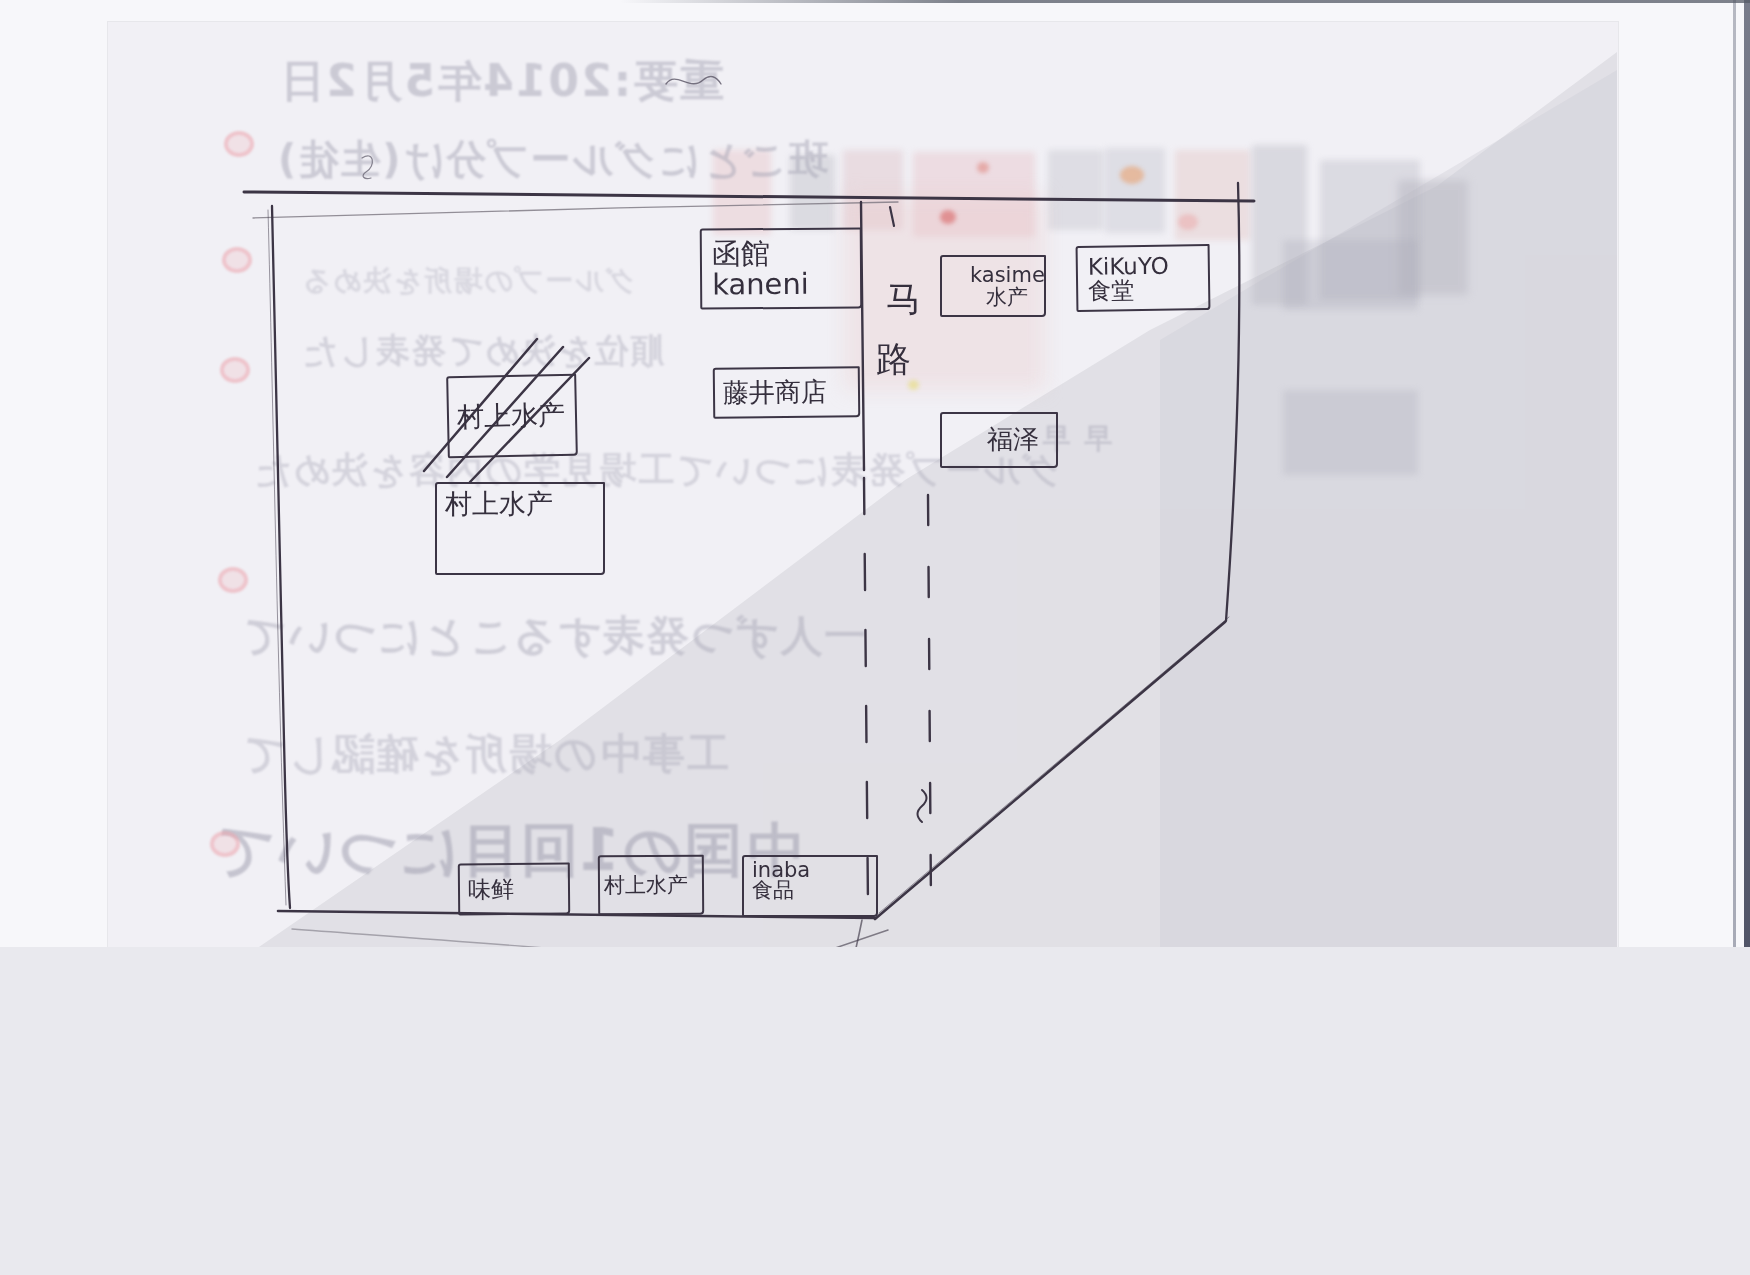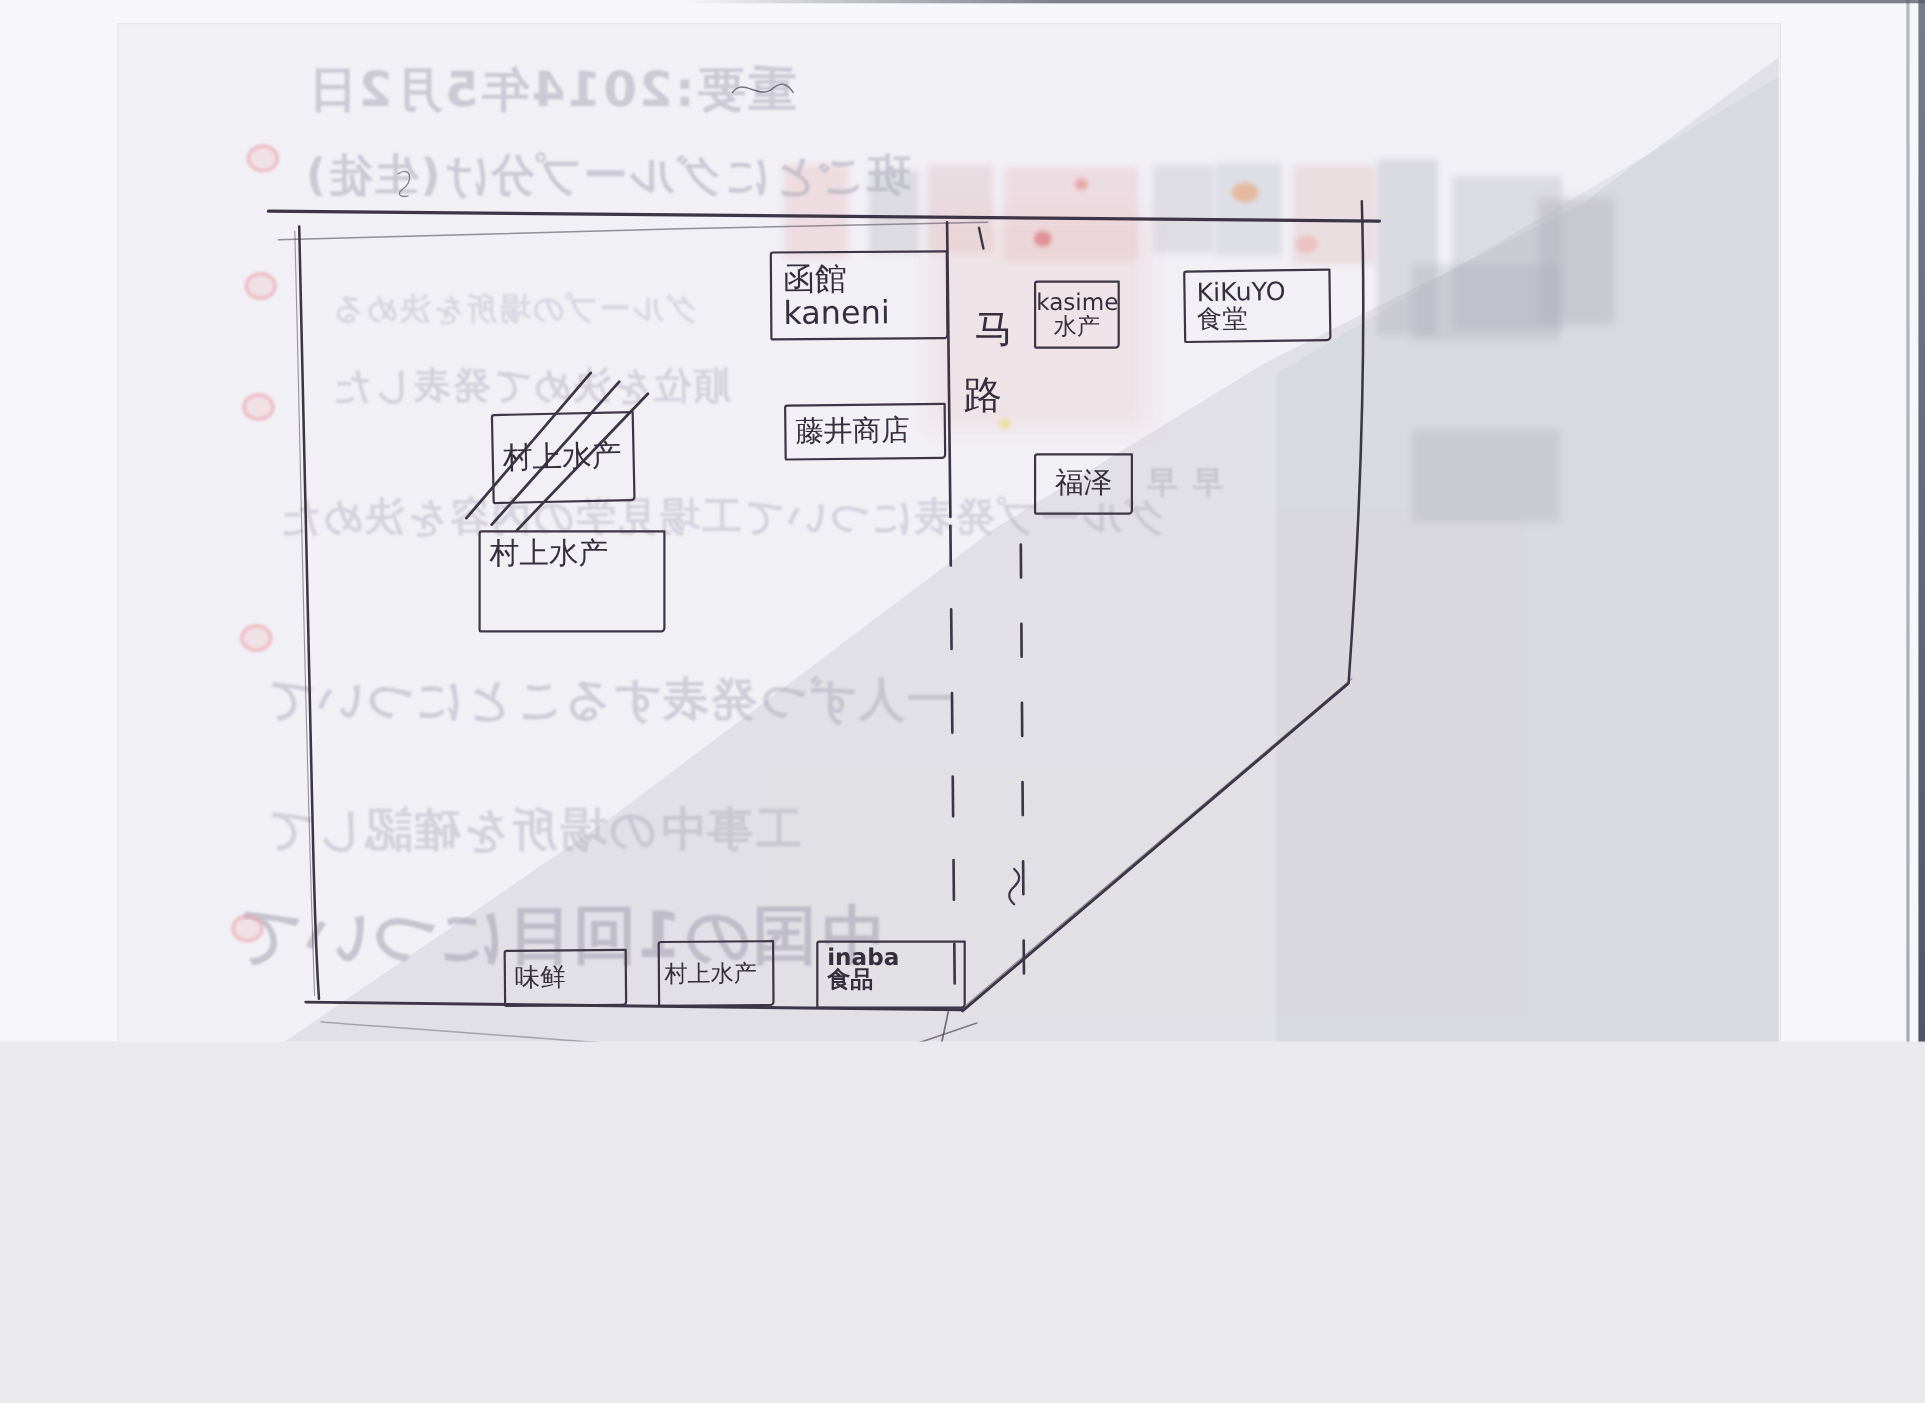--- a/index.html
+++ b/index.html
@@ -31,32 +31,32 @@
   .g5{left:240px;top:608px;font-size:42px;opacity:.45;}
   .g6{left:240px;top:726px;font-size:42px;opacity:.4;}
   .g7{left:212px;top:812px;font-size:58px;opacity:.52;color:#9e9dae;}
   .g8{left:1040px;top:420px;font-size:28px;opacity:.45;}
   
   .bullet{position:absolute;width:22px;height:18px;border:4px solid rgba(235,163,173,.45);
           border-radius:50%;filter:blur(1px);background:rgba(240,180,188,.25);}
   
   #ink{position:absolute;left:0;top:0;}
   .bbox{position:absolute;border:2.5px solid #3c3545;border-radius:3px 1px 4px 2px;
-        color:#352f3d;display:flex;flex-direction:column;justify-content:center;}
+        color:#352f3d;display:flex;flex-direction:column;justify-content:center;padding-left:28px;}
   .bl{display:block;line-height:1.05;}
   .b0{left:700px;top:228px;width:148px;height:77px;font-size:29px;padding-left:10px;transform:rotate(-.4deg);}
   .b1{left:713px;top:367px;width:135px;height:47px;font-size:26px;padding-left:8px;transform:rotate(-.6deg);}
   .b2{left:447px;top:375px;width:118px;height:78px;font-size:27px;padding-left:8px;transform:rotate(-1.2deg);}
   .b3{left:435px;top:482px;width:158px;height:83px;font-size:27px;padding:6px 0 0 8px;justify-content:flex-start;}
   .b4{left:940px;top:255px;width:74px;height:58px;font-size:21px;text-align:center;}
   .b5{left:1076px;top:245px;width:120px;height:62px;font-size:23px;padding-left:10px;transform:rotate(-.8deg);}
   .b6{left:940px;top:412px;width:86px;height:52px;font-size:26px;text-align:center;}
   .b7{left:458px;top:863px;width:100px;height:48px;font-size:23px;padding-left:8px;transform:rotate(-.5deg);}
   .b8{left:598px;top:855px;width:98px;height:56px;font-size:21px;padding-left:4px;transform:rotate(-.4deg);}
-  .b9{left:742px;top:855px;width:124px;height:56px;font-size:21px;padding:2px 0 0 8px;justify-content:flex-start;font-weight:bold;}
+  .b9{left:742px;top:855px;width:124px;height:56px;font-size:21px;padding:2px 0 0 8px;justify-content:flex-start;}
   .b9 .l2{margin-top:-2px;}
   .roadchar{position:absolute;font-size:35px;color:#352f3d;font-weight:500;}
   #road-char-1{left:886px;top:276px;}
   #road-char-2{left:876px;top:336px;}
   
   #edge-right-fringe{position:absolute;left:1733px;top:0;width:3px;height:1240px;
      background:linear-gradient(180deg,#8a8e9c,#6b7084);opacity:.6;}
   #edge-right{position:absolute;left:1744px;top:0;width:6px;height:1275px;
      background:linear-gradient(180deg,#6a6e7e,#30344a);opacity:.9;}
   #edge-top{position:absolute;left:620px;top:0;width:1130px;height:3px;

